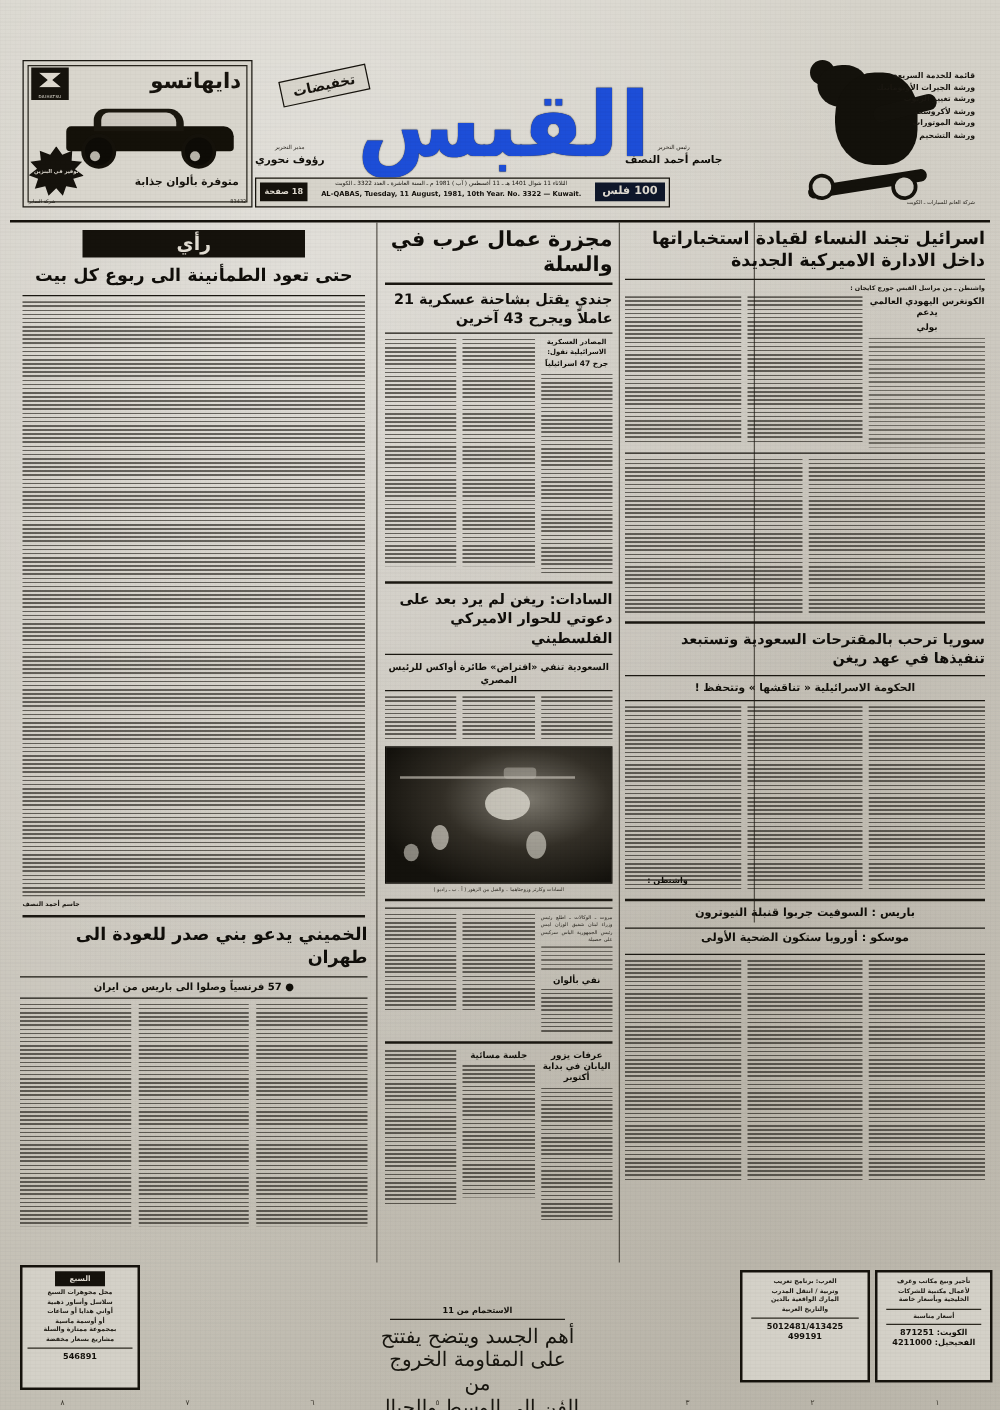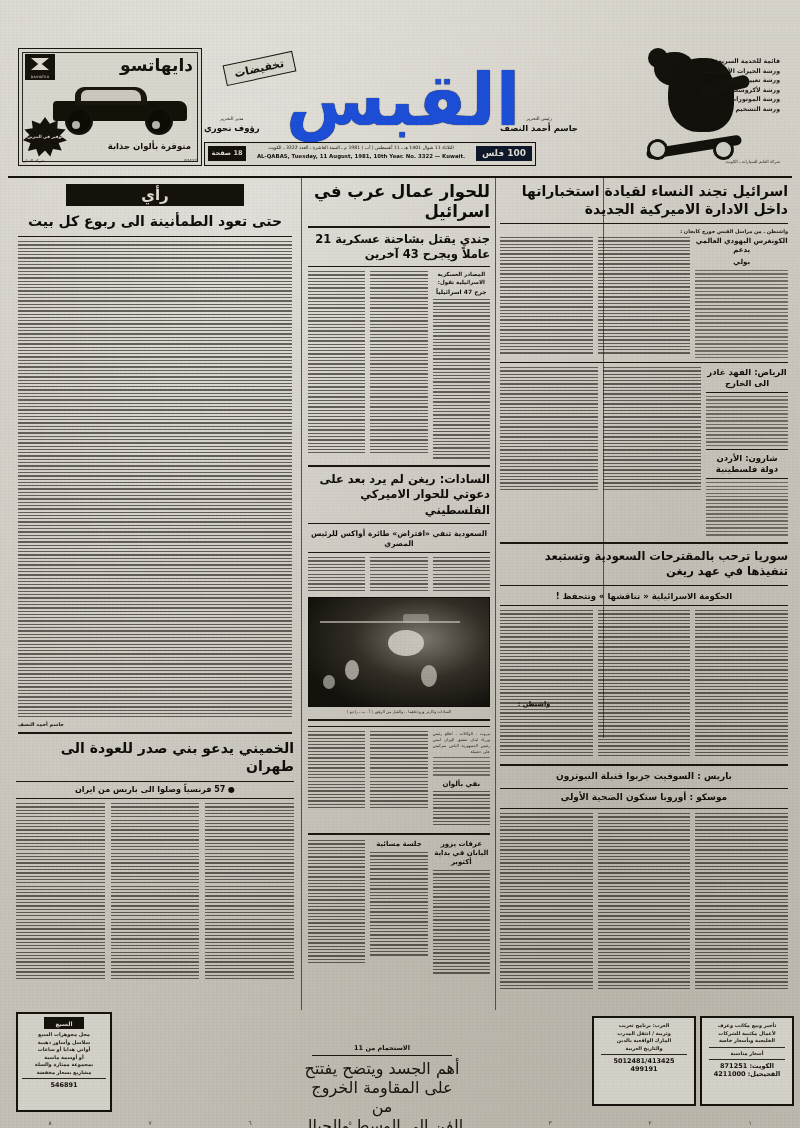--- a/index.html
+++ b/index.html
@@ -383,29 +383,20 @@
           <div class="greek dense" style="height:118px"></div>
         </div>
         <div style="flex:1">
           <div class="greek dense" style="height:118px"></div>
         </div>
       </div>
 
       <div class="rule hr1" style="margin:4px 4px 0;"></div>
 
       <div style="display:flex;gap:5px;padding:4px 4px 0;">
-        <div style="width:82px">
-          <div class="secthead">الرياض: الفهد غادر الى الخارج</div>
-          <div class="rule hr1" style="margin:3px 0;"></div>
-          <div class="greek" style="height:50px"></div>
-          <div class="rule hr1" style="margin:3px 0;"></div>
-          <div class="secthead">شارون: الأردن دولة فلسطينية</div>
-          <div class="rule hr1" style="margin:3px 0;"></div>
-          <div class="greek" style="height:54px"></div>
-        </div>
         <div style="flex:1">
           <div class="greek dense" style="height:124px"></div>
         </div>
         <div style="flex:1">
           <div class="greek dense" style="height:124px"></div>
         </div>
       </div>
 
       <div class="rule hr2" style="margin:6px 4px 5px;"></div>
 
@@ -441,21 +432,21 @@
             <div class="greek dense" style="height:176px"></div>
           </div>
         <div style="flex:1">
             <div class="greek dense" style="height:176px"></div>
           </div>
       </div>
     </div>
 
     <div class="colwrap ar" style="right:298px;top:4px;width:190px;">
 
-      <div class="hl headline-xl" style="padding:0 4px;line-height:1.2;">للحوار عمال عرب في اسرائيل</div>
+      <div class="hl headline-xl" style="padding:0 4px;line-height:1.2;">مجزرة عمال عرب في والسلة</div>
       <div class="rule hr2" style="margin:4px 4px;"></div>
       <div class="hl headline-md" style="padding:0 4px;line-height:1.3;">جندي يقتل بشاحنة عسكرية 21 عاملاً ويجرح 43 آخرين</div>
       <div class="rule hr1" style="margin:5px 4px 4px;"></div>
 
       <div style="display:flex;gap:5px;padding:0 4px;">
         <div style="flex:1">
           <div class="secthead small" style="font-size:5.5px;margin-bottom:2px;">المصادر العسكرية الاسرائيلية تقول:</div>
           <div class="secthead small" style="font-size:6px;margin-bottom:3px;">جرح 47 اسرائيلياً</div>
           <div class="greek dense" style="height:160px"></div>
         </div>

